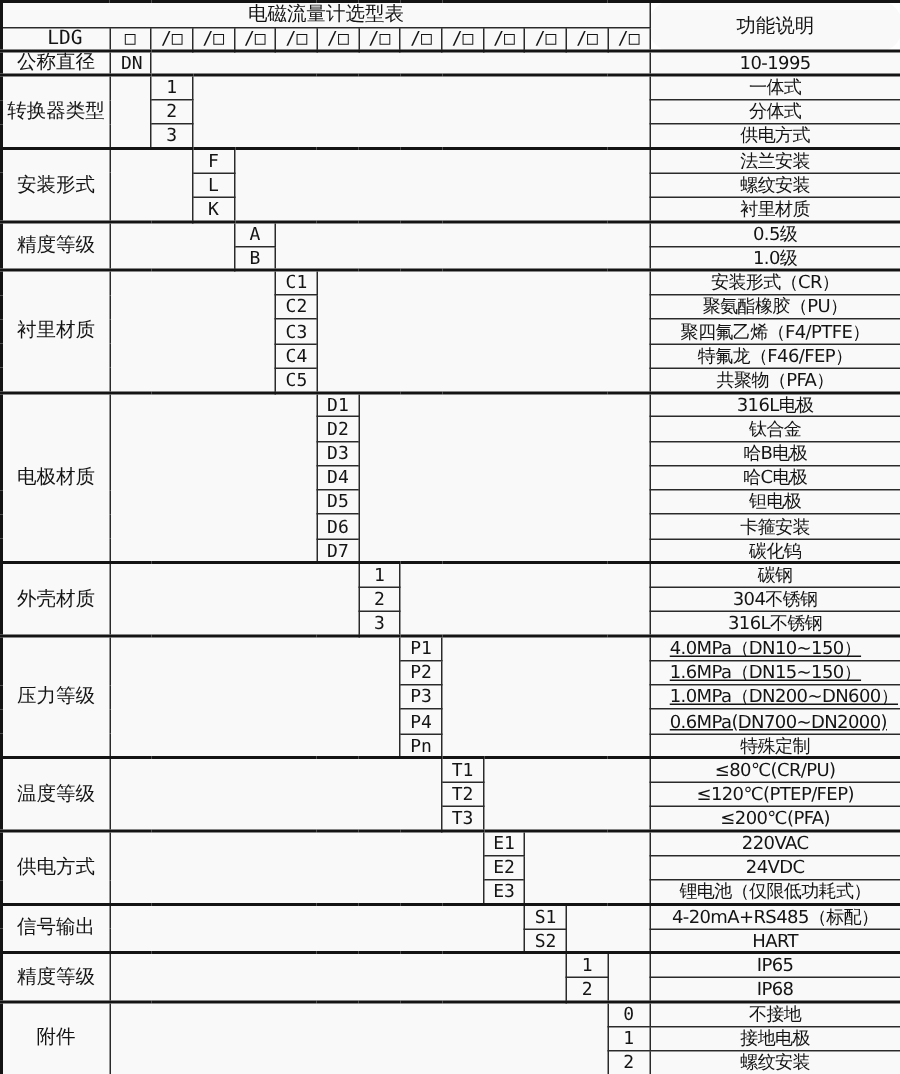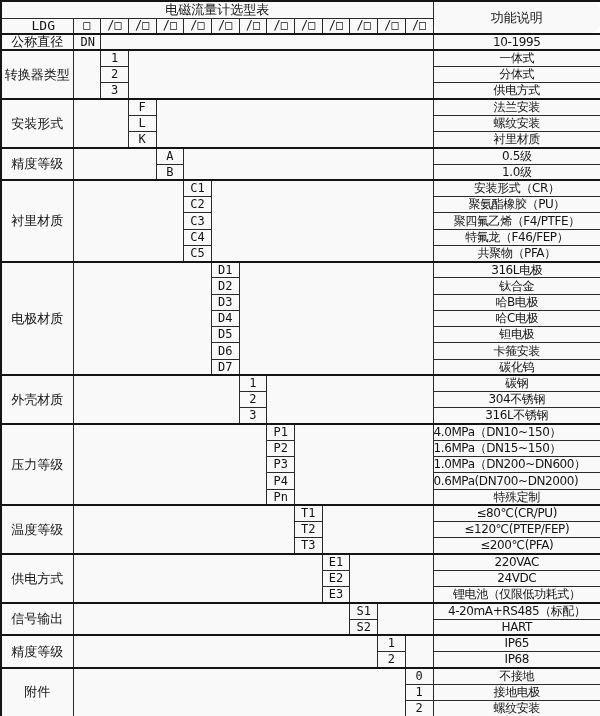--- a/index.html
+++ b/index.html
@@ -12,21 +12,21 @@
      overflow:hidden;white-space:nowrap;font-size:12px;line-height:1.05;background:#f9f9f9;}
   td.bt{border-top:2px solid #141414;}
   .title-cell{font-size:13px;margin-left:43px;}
   .fn-header{font-size:13px;border-radius:14px;}
   .row-label{font-size:13px;}
   .ldg-label{text-align:center;padding-left:12px;font-family:"DejaVu Sans Mono",monospace;}
   .code{font-family:"DejaVu Sans Mono",monospace;font-size:12px;}
   .code.ta-l{text-align:center;padding-left:2px;}
   .model{font-family:"DejaVu Sans Mono",monospace;font-size:12px;}
   .desc{font-size:12px;letter-spacing:-0.4px;}
-  .desc.ta-l{text-align:left;padding-left:0;}
+  .desc.ta-l{text-align:left;padding-left:13px;text-decoration:underline;}
 </style>
 </head>
 <body>
 
 <table>
   <colgroup>
       <col style="width: 72px;">
       <col style="width: 27.6923px;">
       <col style="width: 27.6923px;">
       <col style="width: 27.6923px;">

